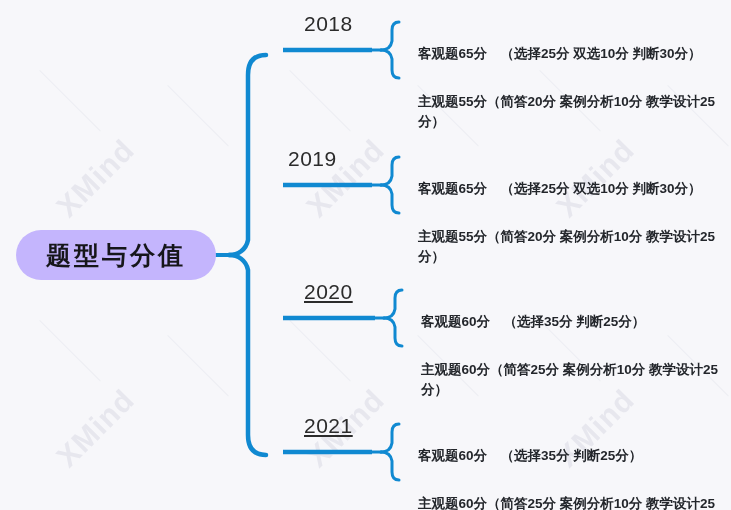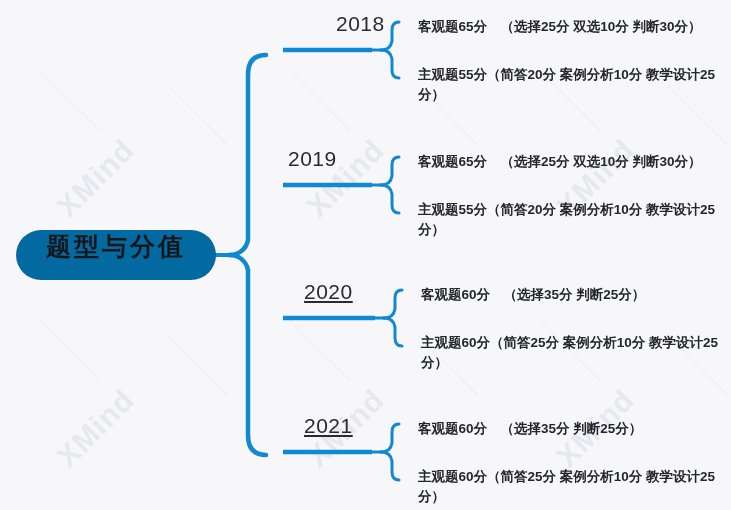--- a/index.html
+++ b/index.html
@@ -61,25 +61,25 @@
     pointer-events: none;
   }
 
   
   #root-node {
     position: absolute;
     left: 16px;
     top: 230px;
     width: 200px;
     height: 50px;
-    background: #0369a1;
+    background: #c4b5fd;
     border-radius: 25px;
     z-index: 3;
     display: flex;
-    align-items: flex-start;
+    align-items: center;
     justify-content: center;
   }
   #root-label {
     font-size: 25px;
     font-weight: bold;
     color: #16161a;
     letter-spacing: 3px;
     white-space: nowrap;
   }
 
@@ -98,20 +98,21 @@
   }
 
   
   .detail {
     position: absolute;
     font-size: 13.5px;
     font-weight: bold;
     color: #23262b;
     line-height: 20px;
     z-index: 3;
+    margin-top: 27px;
   }
 </style>
 </head>
 <body>
 
 <div id="canvas">
 
   <div id="watermarks">
       <div class="wmline" style="left: 40px; top: 70px; transform: rotate(45deg);"></div>
       <div class="wmline" style="left: 290px; top: 70px; transform: rotate(45deg);"></div>
@@ -165,21 +166,21 @@
     <path d="M 372 452 L 381 452" stroke="#1089d1" stroke-width="3" fill="none" stroke-linecap="round"></path>
     <path d="M 381 452 C 387 452 391 449 392 443 L 392 432 C 392 427 394 424 399 424" stroke="#1089d1" stroke-width="3" fill="none" stroke-linecap="round" stroke-linejoin="round"></path>
     <path d="M 381 452 C 387 452 391 455 392 461 L 392 472 C 392 477 394 480 399 480" stroke="#1089d1" stroke-width="3" fill="none" stroke-linecap="round" stroke-linejoin="round"></path>
   </svg>
 
   <div id="root-node">
     <span id="root-label">题型与分值</span>
   </div>
 
   <div class="branch">
-    <div class="year-label" style="left:304px; top:12px;margin-left:32px;">2018</div>
+    <div class="year-label" style="left:304px; top:12px;">2018</div>
   </div>
   <div class="detail" style="left:418px; top:17px; width:300px;">客观题65分　（选择25分 双选10分 判断30分）</div>
   <div class="detail" style="left:418px; top:65px; width:302px;">主观题55分（简答20分 案例分析10分 教学设计25分）</div>
 
   <div class="branch">
     <div class="year-label" style="left:288px; top:147px;">2019</div>
   </div>
   <div class="detail" style="left:418px; top:152px; width:300px;">客观题65分　（选择25分 双选10分 判断30分）</div>
   <div class="detail" style="left:418px; top:200px; width:302px;">主观题55分（简答20分 案例分析10分 教学设计25分）</div>
 

